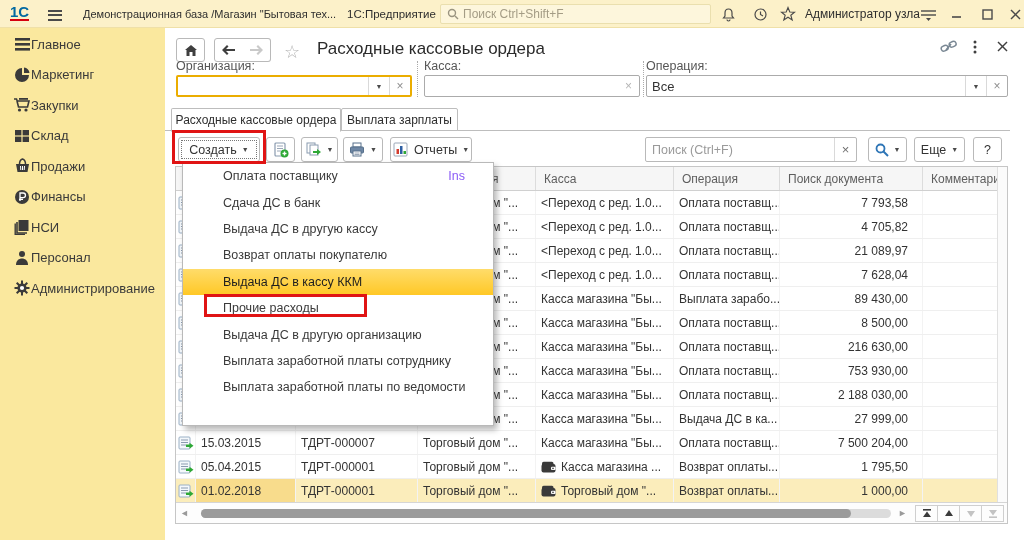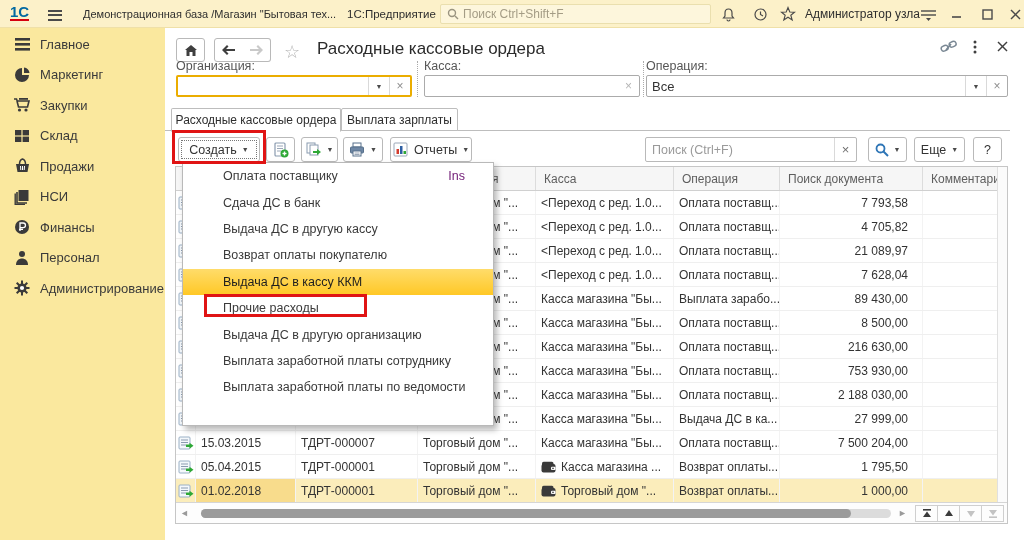--- a/index.html
+++ b/index.html
@@ -14,21 +14,21 @@
 .tb-app{position:absolute;left:347px;top:7.5px;color:#2e2e2e;white-space:nowrap;font-size:11.5px}
 .tb-search{position:absolute;left:440px;top:4px;width:271px;height:20px;background:#FDF6DC;border:1px solid #EADFAE;border-radius:2px;display:flex;align-items:center;color:#A49C85;font-size:12px}
 .tb-search svg{margin:0 4px 0 6px}
 .tb-ico{position:absolute;top:5px;width:20px;height:18px;display:flex;align-items:center;justify-content:center}
 .tb-user{position:absolute;left:805px;top:7px;color:#2e2e2e;font-size:12px}
 .winbtn{position:absolute;top:5px;width:18px;height:18px;display:flex;align-items:center;justify-content:center;color:#4a4a4a}
 
 .sidebar{position:absolute;left:0;top:28px;width:165px;height:512px;background:#FAE89E;padding-top:1px}
 .side-item{height:30.5px;display:flex;align-items:center;cursor:pointer}
 .side-item .si{width:18px;height:18px;margin-left:13px;display:flex;align-items:center;justify-content:center}
-.side-item .sl{margin-left:9px;color:#3a3a3a}
+.side-item .sl{color:#3a3a3a}
 
 .main{position:absolute;left:165px;top:28px;width:859px;height:512px;background:#fff}
 .btn{background:#fff;border:1px solid #B9B9B9;border-radius:3px;display:inline-flex;align-items:center;justify-content:center;color:#333}
 .hbtn{position:absolute;top:10px;height:24px}
 #homeBtn{left:11px;width:29px}
 #backBtn{left:49px;width:29px;border-radius:3px 0 0 3px}
 #fwdBtn{left:77px;width:29px;border-left:none;border-radius:0 3px 3px 0}
 .star-o{position:absolute;left:119px;top:13px;color:#B5B5B5;font-size:18px}
 .page-title{position:absolute;left:152px;top:11px;font-size:17px;color:#2b2b2b;white-space:nowrap}
 .hico{position:absolute;top:12px;color:#5f6b76}
@@ -61,21 +61,21 @@
 .vscroll{position:absolute;right:0;top:0;width:10px;height:336px;border-left:1px solid #E0E0E0;background:#FBFBFB}
 .scrollrow{position:absolute;left:0;bottom:0;width:831px;height:21px;border-top:1px solid #D5D5D5;background:#FDFDFD}
 .hthumb{position:absolute;left:25px;top:6px;width:650px;height:9px;border-radius:5px;background:#9B9B9B}
 .htrack{position:absolute;left:25px;top:6px;width:690px;height:9px;border-radius:5px;background:#DCDCDC}
 .sarrow{position:absolute;top:5px;color:#9a9a9a;font-size:9px}
 .navbtns{position:absolute;right:3px;top:2px;display:flex}
 .nbtn{width:23px;height:17px;background:#FDFDFD;border:1px solid #CFCFCF;display:flex;align-items:center;justify-content:center;margin-left:-1px}
 
 .menu{position:absolute;left:17px;top:134px;width:312px;height:264px;background:#fff;border:1px solid #B9B9B9;box-shadow:3px 4px 6px rgba(0,0,0,0.28);z-index:40}
 .menu-item{height:26.4px;display:flex;align-items:center;padding:0 28px 0 40px;color:#3a3a3a;white-space:nowrap;font-size:12.5px}
-.menu-item .ms{margin-left:auto;color:#701a75}
+.menu-item .ms{margin-left:auto;color:#8b5cf6}
 .menu-item.hl{background:linear-gradient(#FFDC6A,#FFC826);color:#1e1e1e}
 
 .annot{position:absolute;border:3px solid #E01414;z-index:60;background:transparent}
 #annot-create{left:172px;top:130px;width:94px;height:34px}
 #annot-menu{left:204px;top:294px;width:163px;height:23px}
 </style>
 </head>
 <body>
 
 <div id="app">
@@ -189,35 +189,35 @@
             <line x1="6.5" y1="8" x2="6.8" y2="12" stroke="#fff"></line>
             <line x1="8.5" y1="8" x2="8.5" y2="12" stroke="#fff"></line>
             <line x1="10.5" y1="8" x2="10.2" y2="12" stroke="#fff"></line>
           </svg>
         </span>
         <span class="sl">Продажи</span>
       </div>
       <div class="side-item">
         <span class="si">
           <svg width="16" height="16" viewBox="0 0 16 16">
+            <circle cx="8" cy="8" r="7" fill="#3a3a3a"></circle>
+            <path d="M6 12 L6 4 L9.2 4 A2.3 2.3 0 0 1 9.2 8.6 L6 8.6 M5 10.3 L9 10.3" fill="none" stroke="#fff" stroke-width="1.3"></path>
+          </svg>
+        </span>
+        <span class="sl">Финансы</span>
+      </div>
+      <div class="side-item">
+        <span class="si">
+          <svg width="16" height="16" viewBox="0 0 16 16">
             <rect x="4.5" y="1" width="10" height="11" fill="#3a3a3a"></rect>
             <path d="M3 3 L3 14 L13 14" fill="none" stroke="#3a3a3a" stroke-width="1.6"></path>
             <path d="M1.2 4.5 L1.2 15.5 L11 15.5" fill="none" stroke="#3a3a3a" stroke-width="1.4"></path>
           </svg>
         </span>
         <span class="sl">НСИ</span>
-      </div>
-      <div class="side-item">
-        <span class="si">
-          <svg width="16" height="16" viewBox="0 0 16 16">
-            <circle cx="8" cy="8" r="7" fill="#3a3a3a"></circle>
-            <path d="M6 12 L6 4 L9.2 4 A2.3 2.3 0 0 1 9.2 8.6 L6 8.6 M5 10.3 L9 10.3" fill="none" stroke="#fff" stroke-width="1.3"></path>
-          </svg>
-        </span>
-        <span class="sl">Финансы</span>
       </div>
       <div class="side-item">
         <span class="si">
           <svg width="14" height="16" viewBox="0 0 14 16">
             <circle cx="7" cy="4" r="3" fill="#3a3a3a"></circle>
             <path d="M1 15 C1 10.5 4 8.5 7 8.5 C10 8.5 13 10.5 13 15 Z" fill="#3a3a3a"></path>
           </svg>
         </span>
         <span class="sl">Персонал</span>
       </div>

